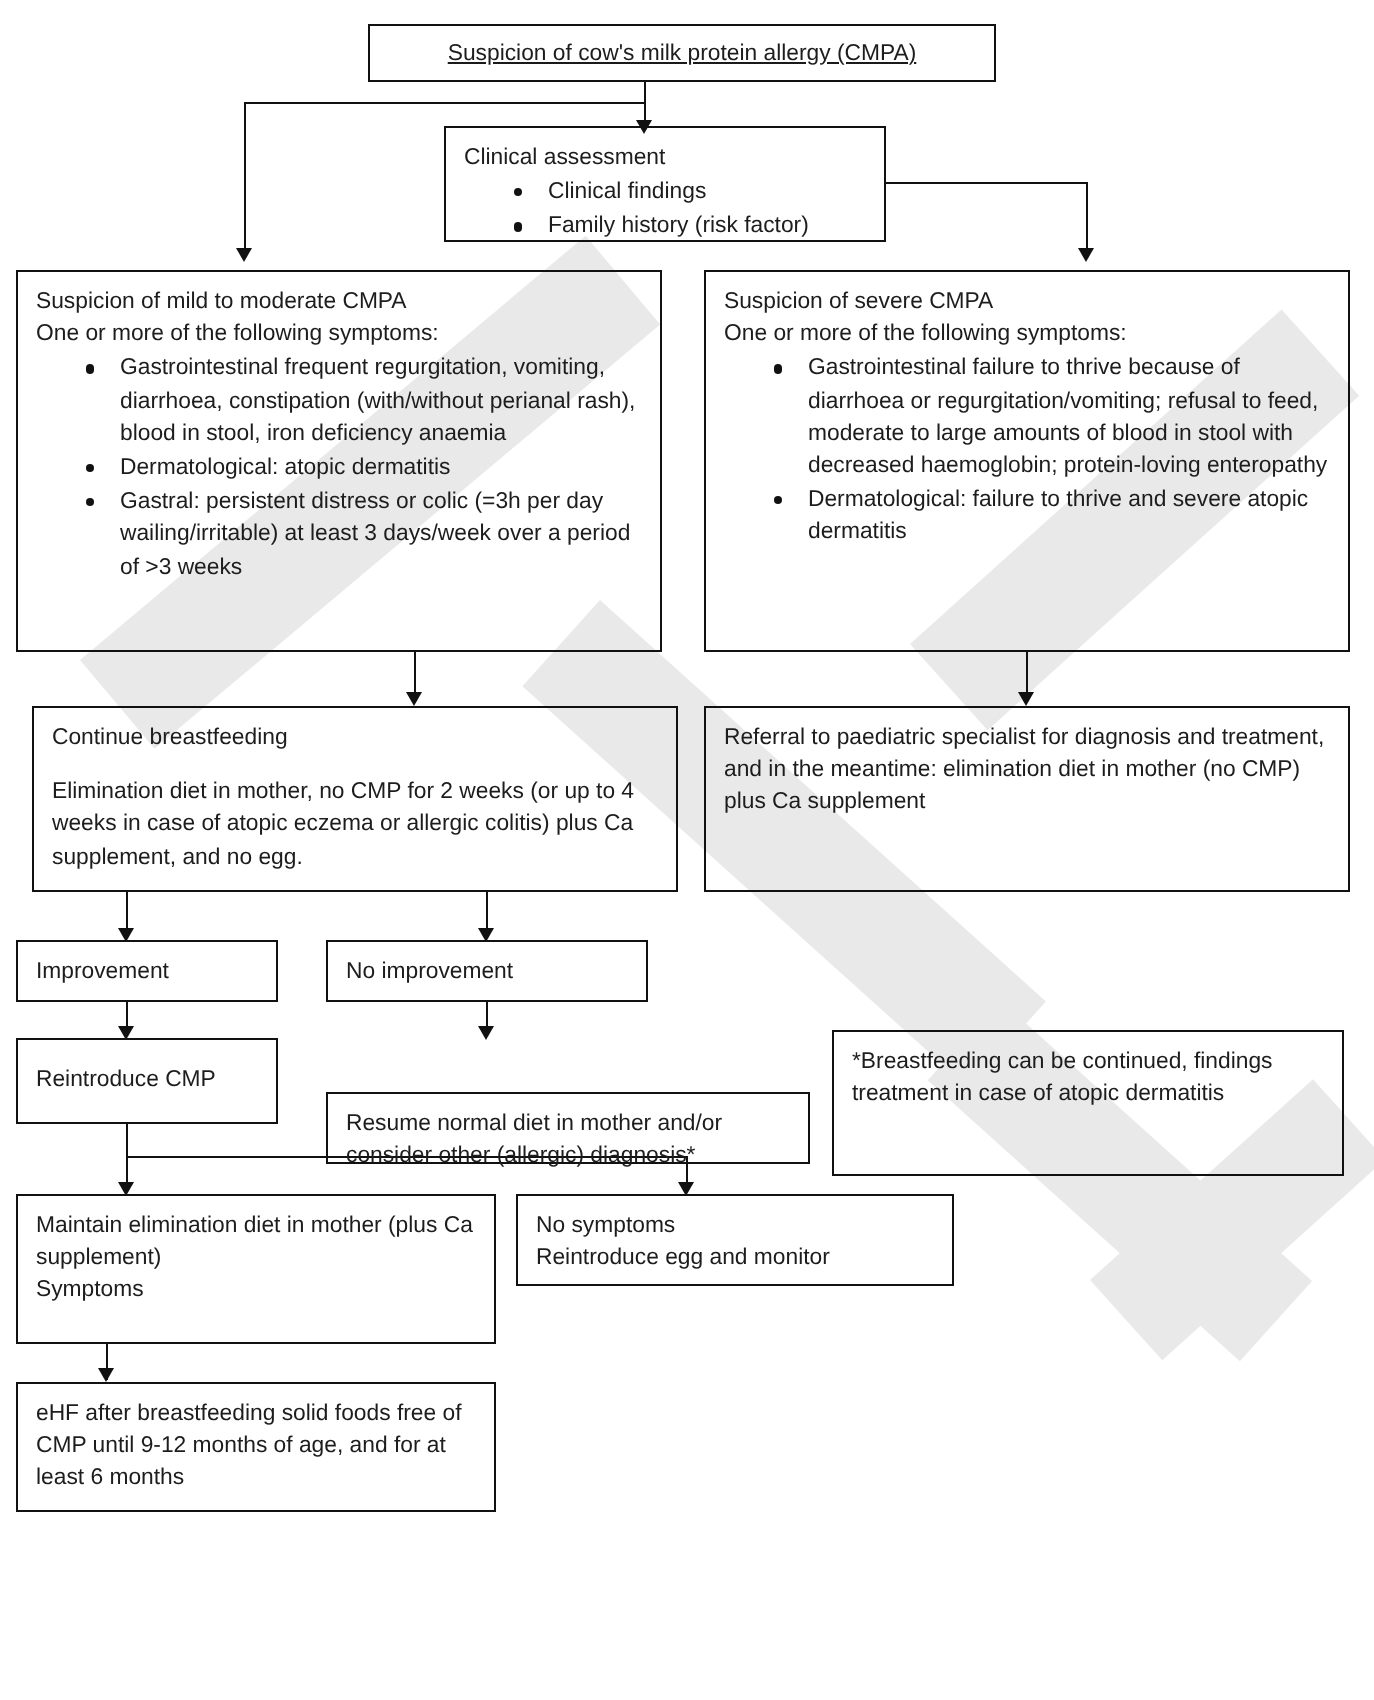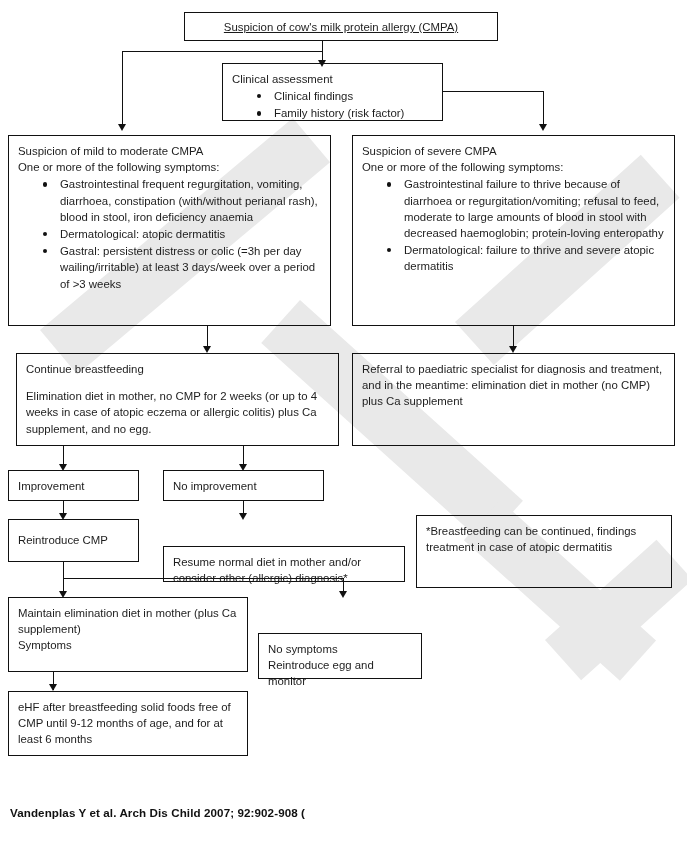--- a/index.html
+++ b/index.html
@@ -244,28 +244,27 @@
     </div>
   </div>
 
   <div class="box" style="left:8px; top:597px; width:240px; height:75px;">
     <div class="box-inner">
       <p>Maintain elimination diet in mother (plus Ca supplement)</p>
       <p>Symptoms</p>
     </div>
   </div>
 
-  <div class="box" style="left:258px; top:597px; width:164px; height:46px;margin-top:36px;">
+  <div class="box" style="left:258px; top:597px; width:219px; height:46px;">
     <div class="box-inner">
       <p>No symptoms</p>
       <p>Reintroduce egg and monitor</p>
     </div>
   </div>
 
   <div class="box" style="left:8px; top:691px; width:240px; height:65px;">
     <div class="box-inner">
       <p>eHF after breastfeeding solid foods free of CMP until 9-12 months of age, and for at least 6 months</p>
     </div>
   </div>
 
-  <div id="citation">Vandenplas Y et al. Arch Dis Child 2007; 92:902-908 (</div>
 
 </div>
 
 </body></html>

